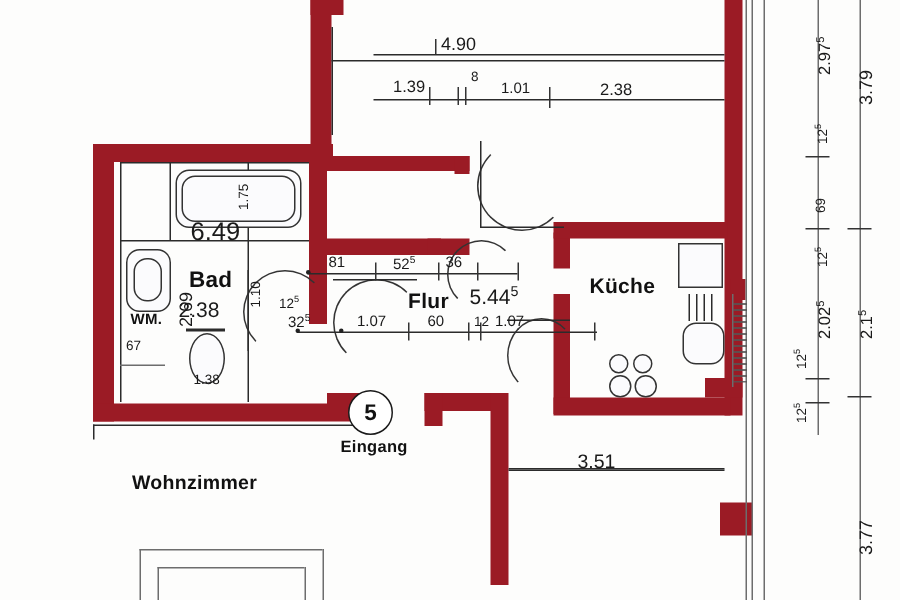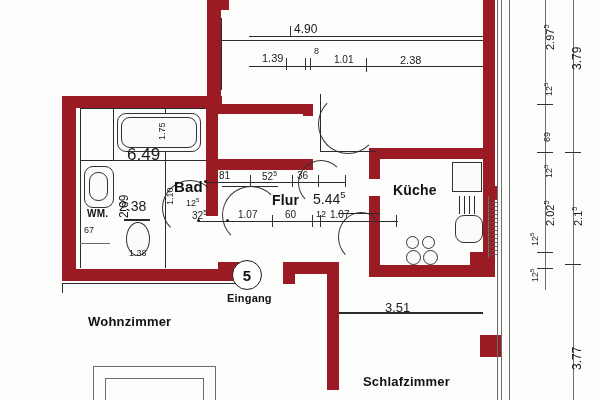--- a/index.html
+++ b/index.html
@@ -262,24 +262,23 @@
     <span>2.1</span><span class="sup">5</span>
   </span>
   <span class="dim vert" style="left:528px;top:246px;font-size:9px;">
     <span>12</span><span class="sup">5</span>
   </span>
   <span class="dim vert" style="left:528px;top:282px;font-size:9px;">
     <span>12</span><span class="sup">5</span>
   </span>
   <span class="dim vert" style="left:570px;top:370px;font-size:12px;">3.77</span>
 
-  <div class="room" style="left:126px;top:178px;font-size:15px;margin-left:48px;">Bad</div>
+  <div class="room" style="left:126px;top:178px;font-size:15px;">Bad</div>
   <div class="room" style="left:272px;top:192px;font-size:14px;">Flur</div>
   <div class="room" style="left:393px;top:182px;font-size:14px;">Küche</div>
   <div class="room" style="left:88px;top:314px;font-size:13px;">Wohnzimmer</div>
-  <div class="room" style="left:363px;top:374px;font-size:13px;">Schlafzimmer</div>
 
   <div class="room" style="left:87px;top:208px;font-size:10px;">WM.</div>
 
   <div class="circ" style="left:232px;top:260px;width:28px;height:28px;font-size:15px;">5</div>
   <div class="room" style="left:227px;top:292px;font-size:11px;">Eingang</div>
 
 </div>
 
 </body></html>

